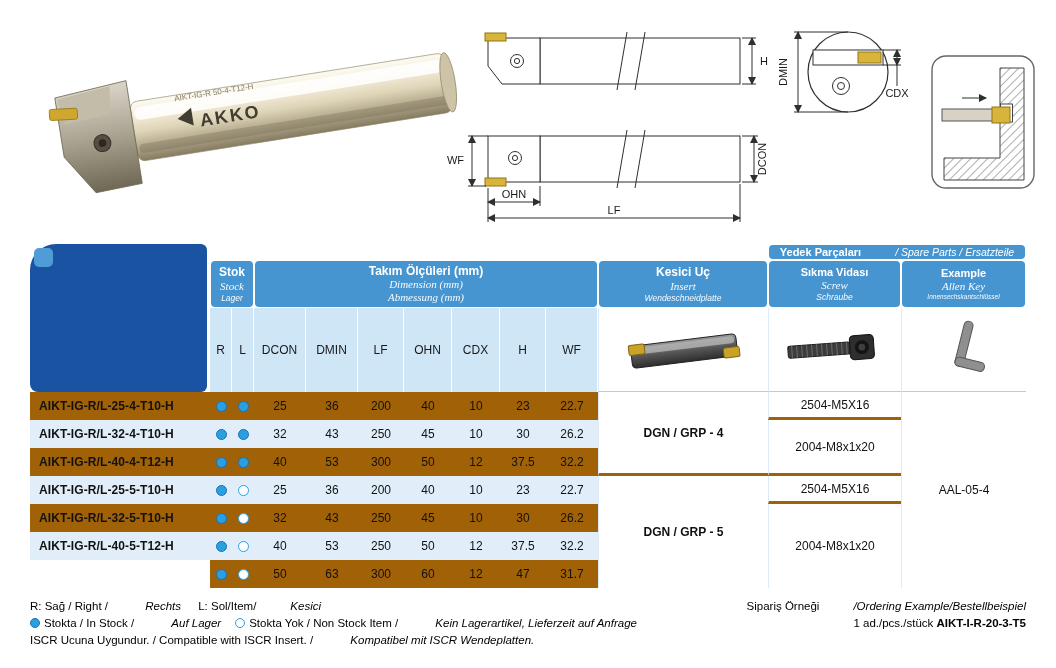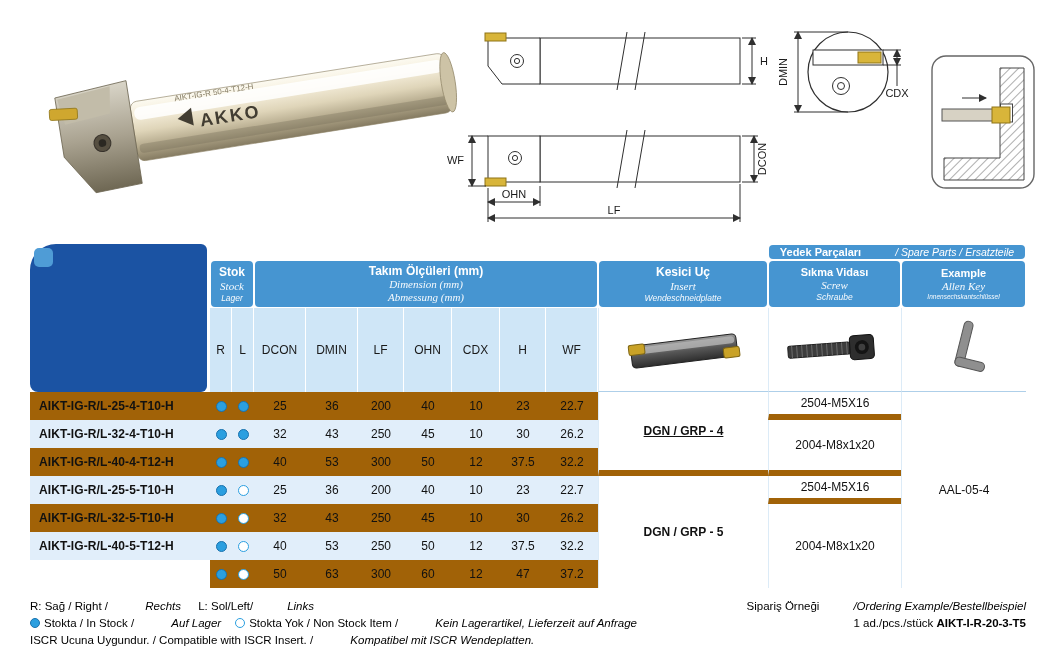--- a/index.html
+++ b/index.html
@@ -43,22 +43,22 @@
   .gc6{grid-column:6}.gc7{grid-column:7}.gc8{grid-column:8}.gc9{grid-column:9}.gc10{grid-column:10}
   .gr4{grid-row:4}.gr5{grid-row:5}.gr6{grid-row:6}.gr7{grid-row:7}.gr8{grid-row:8}.gr9{grid-row:9}.gr10{grid-row:10}
 
   .dot{width:11px;height:11px;border-radius:50%;box-sizing:border-box;display:inline-block;}
   .dot-filled{background:#2b9fe0;border:1px solid #1972ae;}
   .dot-open{background:#fff;border:1.5px solid #2b9fe0;}
 
   .merged{background:#fff;display:flex;align-items:center;justify-content:center;font-size:12px;
           border-left:1px solid #dcebf7;}
   .bold{font-weight:bold;}
-  .sepb{border-bottom:6px solid #a16207;}
-  .insA{grid-column:11;grid-row:4/7;text-decoration:underline;}
+  .sepb{border-bottom:3px solid #a16207;}
+  .insA{grid-column:11;grid-row:4/7;}
   .insB{grid-column:11;grid-row:7/11;}
   .scr1{grid-column:12;grid-row:4;}
   .scr2{grid-column:12;grid-row:5/7;}
   .scr3{grid-column:12;grid-row:7;}
   .scr4{grid-column:12;grid-row:8/11;}
   .keyc{grid-column:13;grid-row:4/11;}
 
   
   .footer{margin:12px 30px 0 30px;display:flex;justify-content:space-between;
           font-size:11.5px;color:#000;}
@@ -356,36 +356,36 @@
     </div>
   <div class="cell rowW gr10 gc3">
       <span class="dot dot-open"></span>
     </div>
   <div class="cell rowW gr10 gc4">50</div>
   <div class="cell rowW gr10 gc5">63</div>
   <div class="cell rowW gr10 gc6">300</div>
   <div class="cell rowW gr10 gc7">60</div>
   <div class="cell rowW gr10 gc8">12</div>
   <div class="cell rowW gr10 gc9">47</div>
-  <div class="cell rowW gr10 gc10">37.2</div>
+  <div class="cell rowW gr10 gc10">31.7</div>
 
   <div class="merged bold insA sepb">DGN / GRP - 4</div>
   <div class="merged bold insB">DGN / GRP - 5</div>
   <div class="merged scr1 sepb">2504-M5X16</div>
   <div class="merged scr2 sepb">2004-M8x1x20</div>
   <div class="merged scr3 sepb">2504-M5X16</div>
   <div class="merged scr4">2004-M8x1x20</div>
   <div class="merged keyc">AAL-05-4</div>
 </div>
 
 
 <div class="footer">
   <div class="fl">
     <div>
-      <span>R: Sağ / Right / </span><span class="it">Rechts</span><span class="sp"></span><span>    L: Sol/Left/</span><span class="it">Links</span>
+      <span>R: Sağ / Right / </span><span class="it">Rechts</span><span class="sp"></span><span>    L: Sol/Item/</span><span class="it">Kesici</span>
     </div>
     <div>
       <span class="legend-dot dot-filled"></span><span>Stokta / In Stock / </span><span class="it">Auf Lager</span><span class="sp"></span><span class="legend-dot dot-open"></span><span>Stokta Yok / Non Stock Item / </span><span class="it">Kein Lagerartikel, Lieferzeit auf Anfrage</span>
     </div>
     <div>
       <span>ISCR Ucuna Uygundur. / Compatible with ISCR Insert. / </span><span class="it">Kompatibel mit ISCR Wendeplatten.</span>
     </div>
   </div>
   <div class="fr">
     <div>

